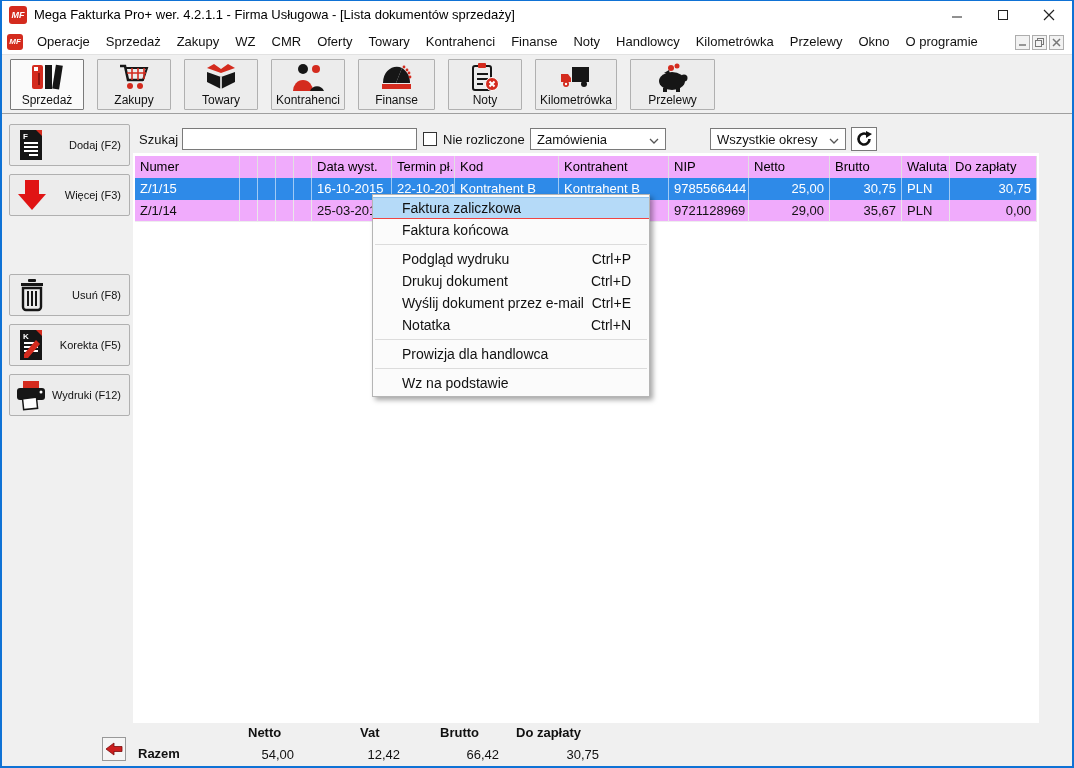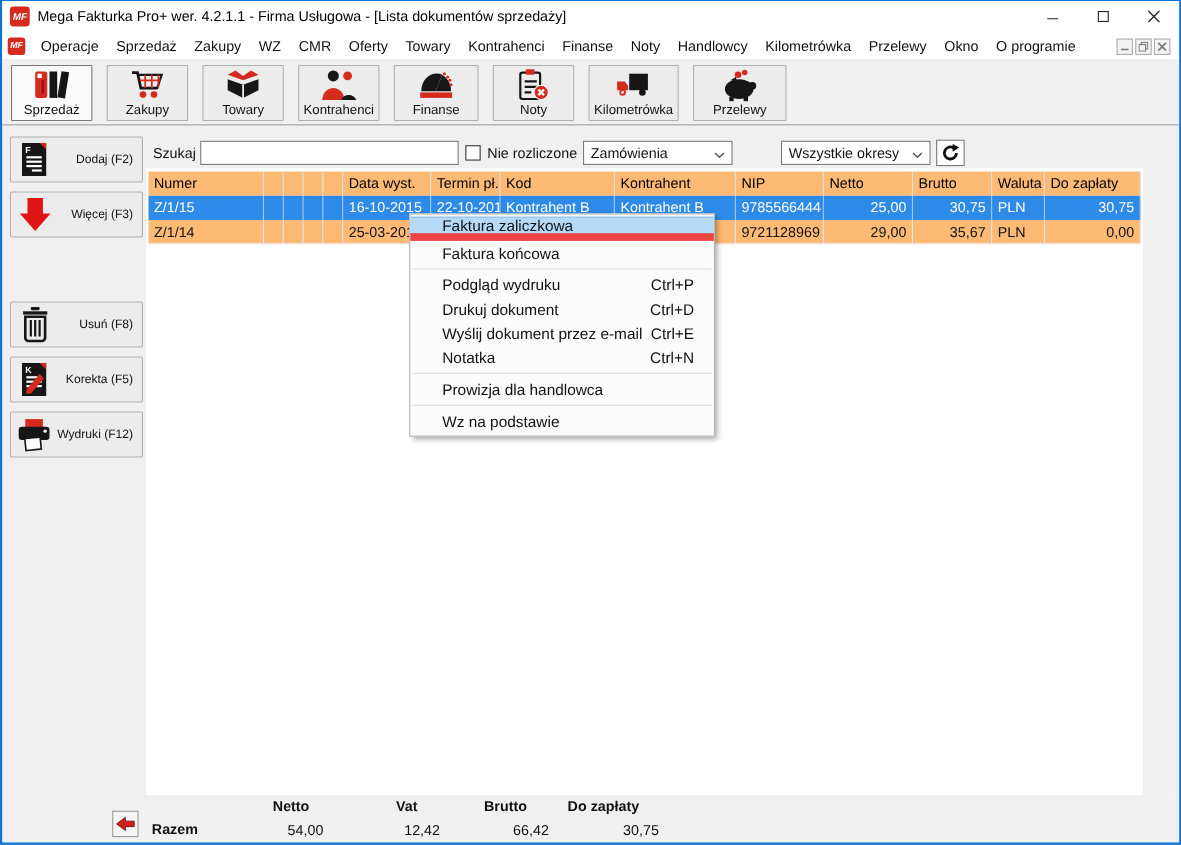--- a/index.html
+++ b/index.html
@@ -53,36 +53,36 @@
             font-size:13px; display:flex; align-items:center; padding:0 6px; color:#111; }
   .select .chev { margin-left:auto; color:#555; }
   .refresh-btn { position:absolute; left:849px; top:126px; width:26px; height:24px;
                  border:1px solid #7a7a7a; background:#fff; display:flex; align-items:center; justify-content:center; }
 
   
   .list-area { position:absolute; left:131px; top:152px; width:935px; height:570px; background:#fff; }
   .list-right-strip { position:absolute; left:1037px; top:152px; width:29px; height:570px; background:#f0f0f0; }
   .tbl { position:absolute; left:133px; top:155px; width:902px; }
   .trow { display:grid; grid-template-columns:105px 18px 18px 18px 18px 80px 63px 104px 110px 80px 81px 72px 48px 87px;
-          height:22px; background:#fdba74; }
+          height:22px; background:#f0abfc; }
   .tc { font-size:13px; color:#111; padding:0 5px; line-height:21px; overflow:hidden; white-space:nowrap;
         border-right:1px solid #e8e8e8; }
   .thead .tc { color:#000; border-right:1px solid #e0e0e0; }
   .trow .tc:nth-child(11), .trow .tc:nth-child(12), .trow .tc:nth-child(14) { text-align:right; }
   .thead .tc:nth-child(11), .thead .tc:nth-child(12), .thead .tc:nth-child(14) { text-align:left; }
   .trow.sel { background:#2e8ae8; }
   .trow.sel .tc { color:#fff; border-right-color:rgba(255,255,255,.55); }
   .trow.plain .tc { border-bottom:1px solid #ededed; }
 
   
   .cmenu { position:absolute; left:370px; top:193px; width:278px; background:#fbfbfb;
            border:1px solid #b5b5b5; box-shadow:3px 3px 5px rgba(0,0,0,.35); padding:2px 0; z-index:50; }
   .mi { height:22px; display:flex; align-items:center; padding:0 18px 0 29px; font-size:14px; color:#111; }
   .mi .sc { margin-left:auto; font-size:14px; }
-  .mi.hl { background:#b5daf8; border-top:1px solid #8fc2ee; border-bottom:7px solid #ef4444; }
+  .mi.hl { background:#b5daf8; border-top:1px solid #8fc2ee; border-bottom:1px solid #ef4444; }
   .mi.disabled { color:#a8a8a8; }
   .msep { height:1px; background:#dcdcdc; margin:3px 2px; }
 
   
   .footer-btn { position:absolute; left:100px; top:736px; width:24px; height:24px; background:#f5f5f5;
                 border:1px solid #999; display:flex; align-items:center; justify-content:center; }
   .razem { position:absolute; left:136px; top:745px; font-size:13px; font-weight:bold; color:#111; }
   .fcol { position:absolute; top:724px; }
   .fcol .fhead { font-size:13px; font-weight:bold; color:#111; }
   .fcol .fval { font-size:13px; color:#111; text-align:right; margin-top:7px; }

